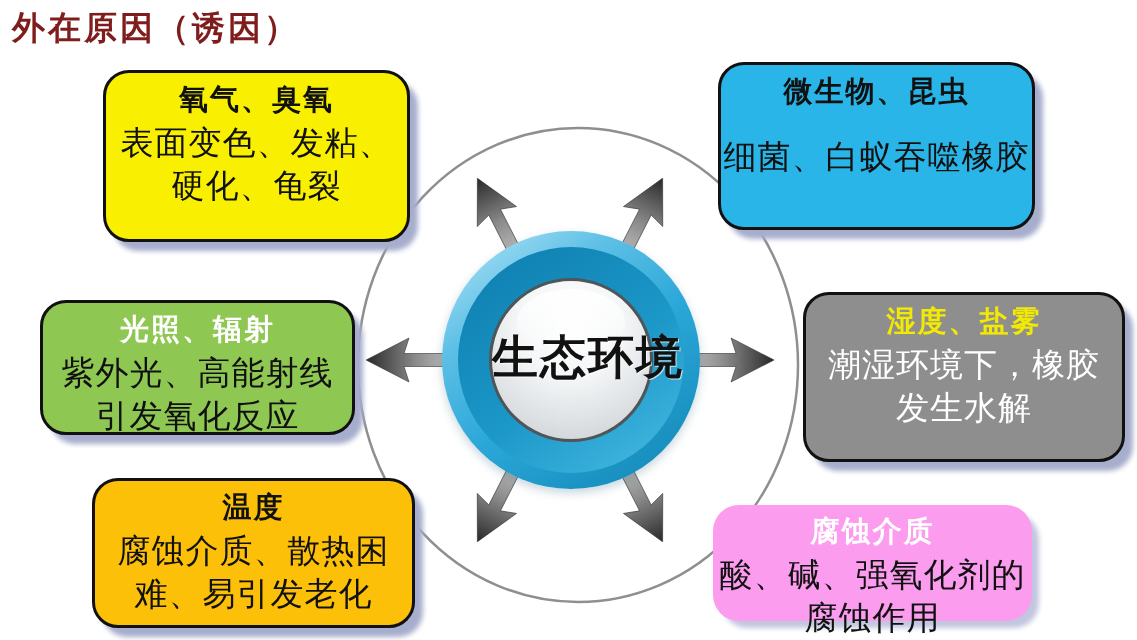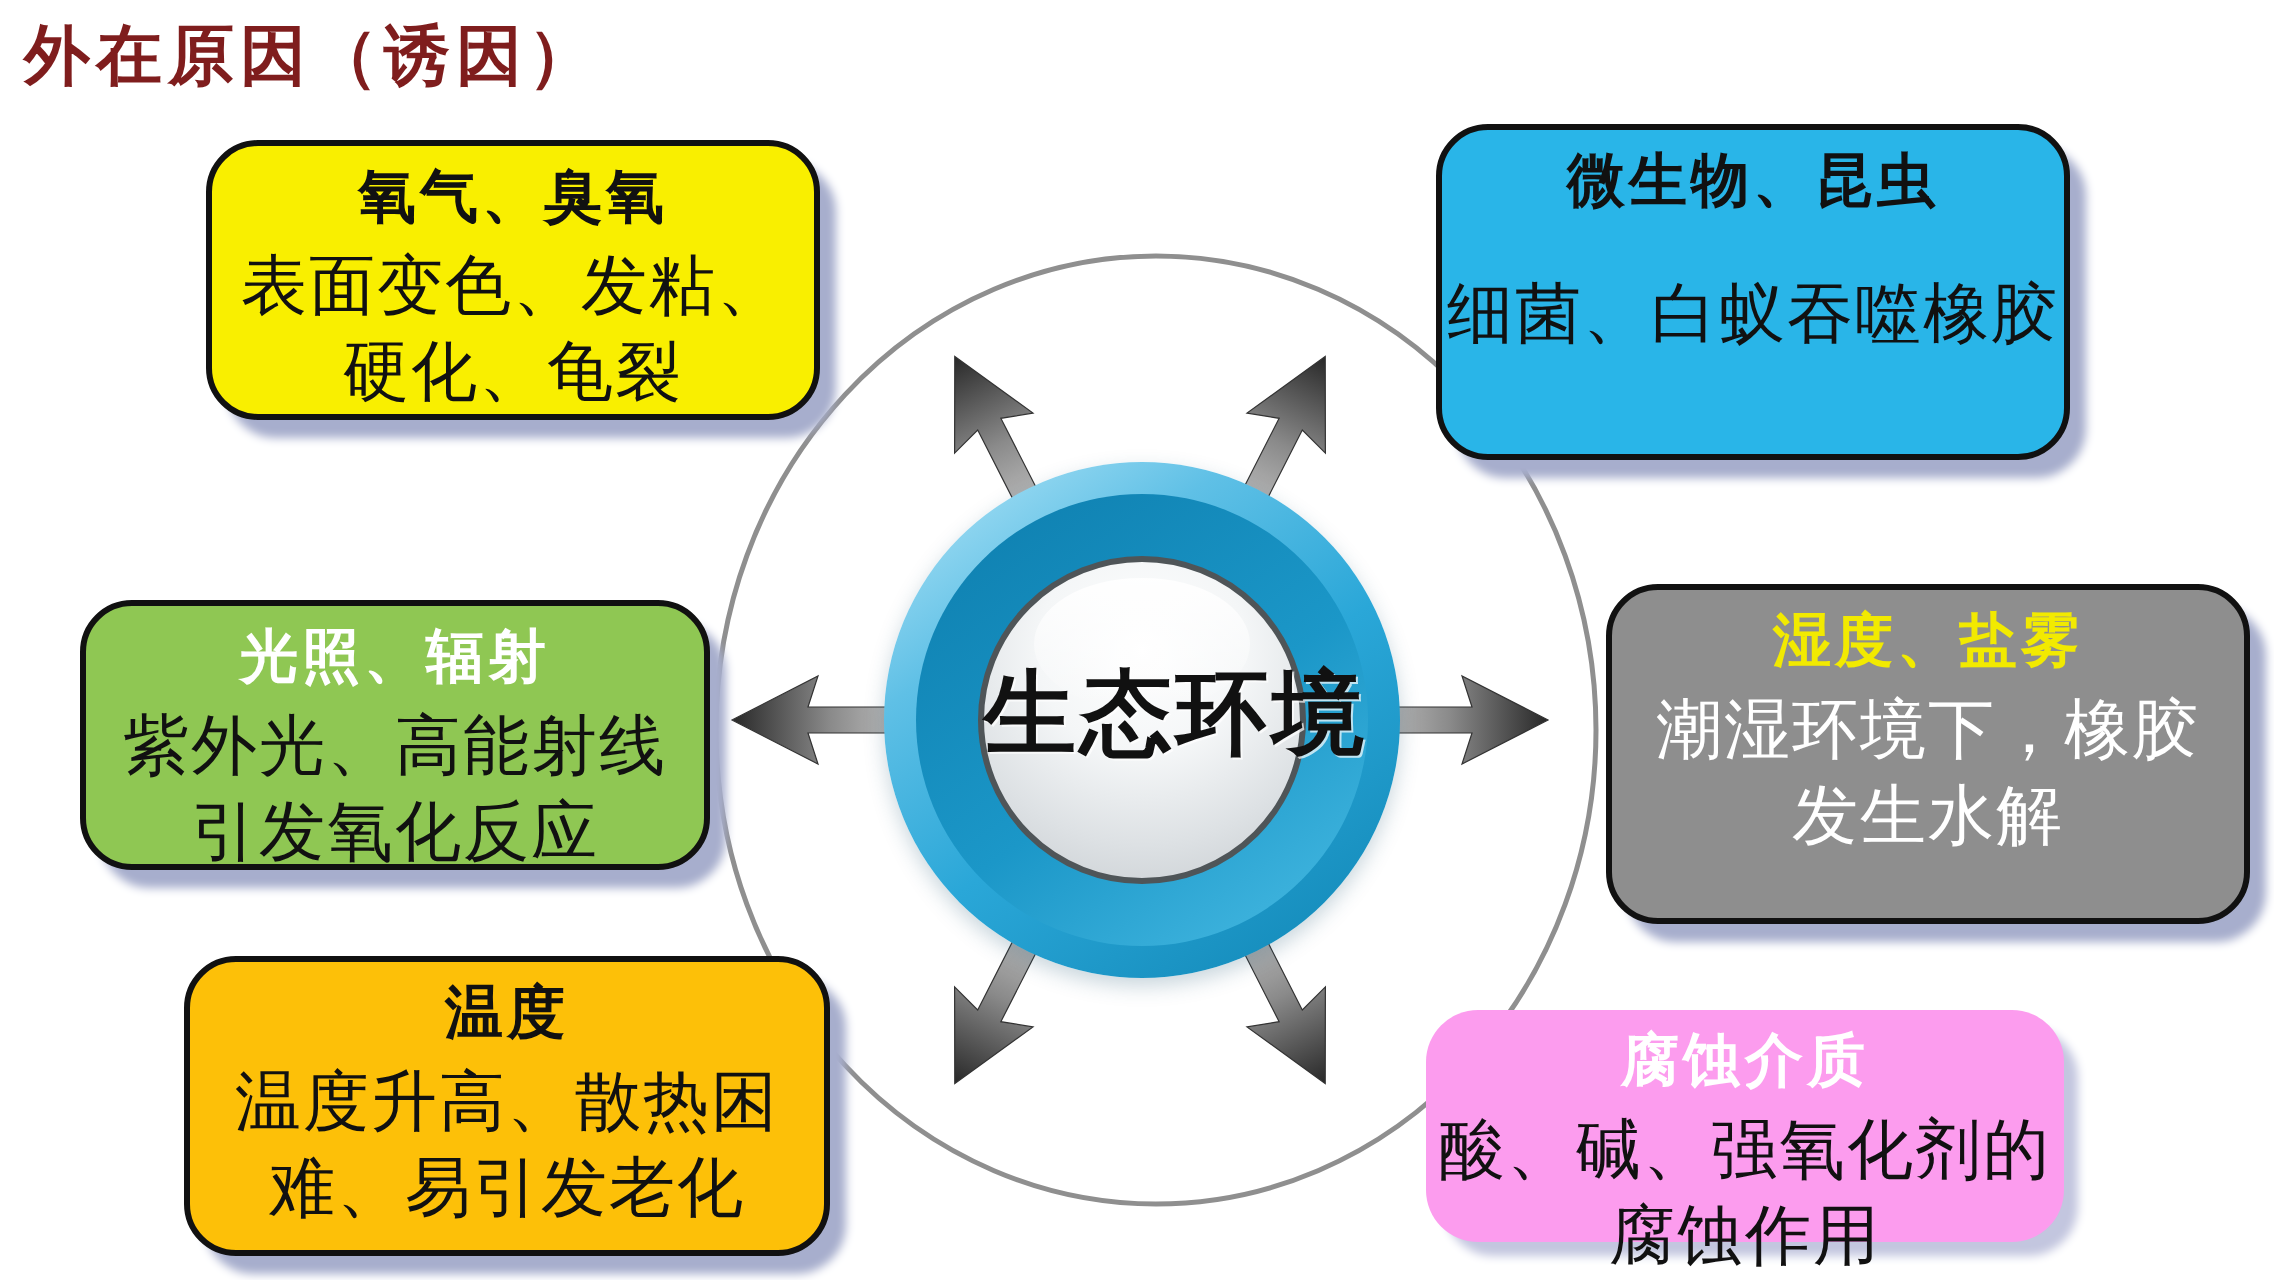--- a/index.html
+++ b/index.html
@@ -46,21 +46,21 @@
     position:absolute;z-index:3;border-radius:26px;
     border:3px solid #111;
     box-shadow:9px 10px 5px -1px #a7aecd;
     display:flex;flex-direction:column;align-items:center;
     padding-top:10px;box-sizing:border-box;text-align:center;
   }
   .node.no-border{border:none;}
   .node-title{font-size:29px;font-weight:800;letter-spacing:2px;line-height:1.15;}
   .node-body{font-size:33px;font-weight:400;line-height:1.3;white-space:pre-line;margin-top:6px;letter-spacing:1px;}
   .node-body.gap-lg{margin-top:28px;}
-  #node-0{left:103px;top:70px;width:307px;height:140px;}
+  #node-0{left:103px;top:70px;width:307px;height:172px;}
   #node-1{left:718px;top:62px;width:317px;height:168px;}
   #node-2{left:40px;top:277px;width:315px;height:135px;}
   #node-3{left:803px;top:292px;width:322px;height:170px;}
   #node-4{left:92px;top:478px;width:323px;height:150px;}
   #node-5{left:713px;top:505px;width:319px;height:116px;box-shadow:8px 8px 5px -1px #c3c6df;}
 </style>
 </head>
 <body>
 
 <div id="stage">
@@ -125,21 +125,21 @@
   </div>
 
   <div class="node" id="node-3" style="background-color: rgb(142, 142, 142);">
     <div class="node-title" style="color: rgb(242, 234, 0);">湿度、盐雾</div>
     <div class="node-body" style="color: rgb(255, 255, 255);">潮湿环境下，橡胶
 发生水解</div>
   </div>
 
   <div class="node" id="node-4" style="background-color: rgb(253, 192, 8);">
     <div class="node-title" style="color: rgb(17, 17, 17);">温度</div>
-    <div class="node-body" style="color: rgb(17, 17, 17);">温度升高、散热困
+    <div class="node-body" style="color: rgb(17, 17, 17);">腐蚀介质、散热困
 难、易引发老化</div>
   </div>
 
   <div class="node no-border" id="node-5" style="background-color: rgb(252, 156, 238);">
     <div class="node-title" style="color: rgb(255, 255, 255);">腐蚀介质</div>
     <div class="node-body" style="color: rgb(17, 17, 17);">酸、碱、强氧化剂的
 腐蚀作用</div>
   </div>
 
 </div>

